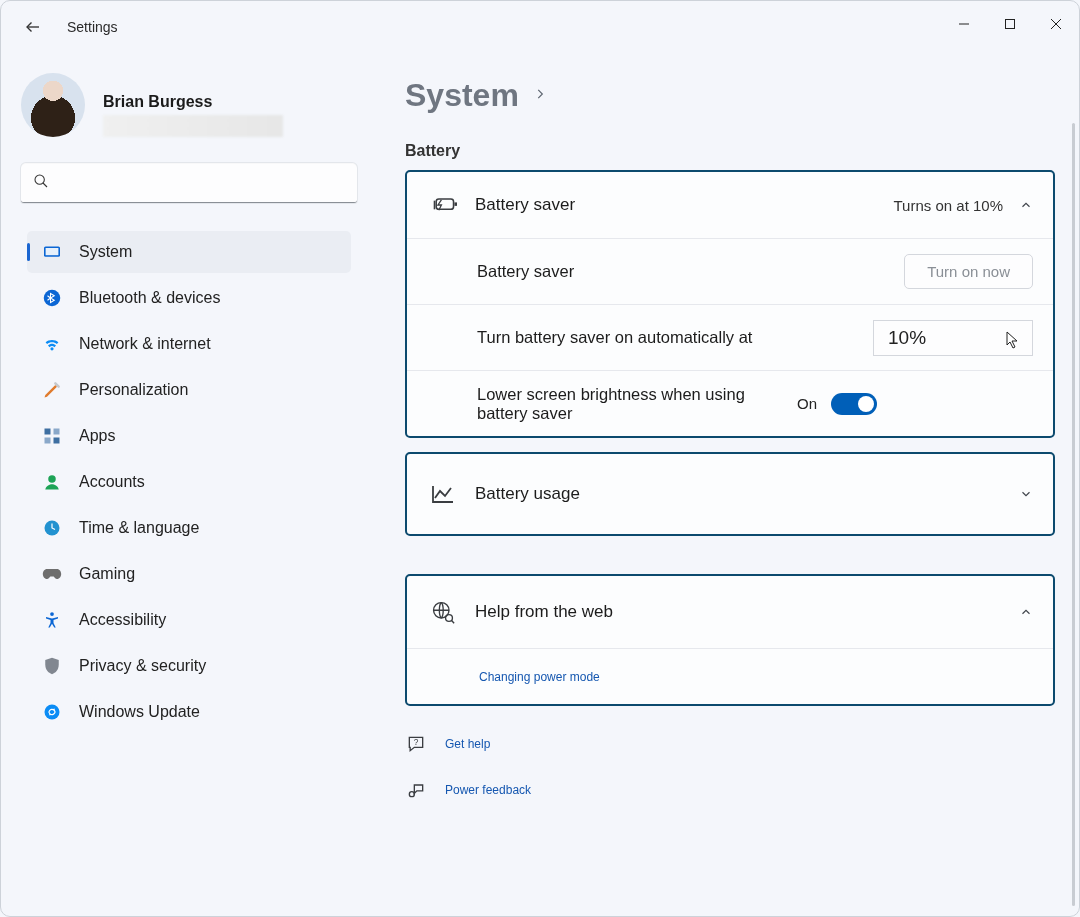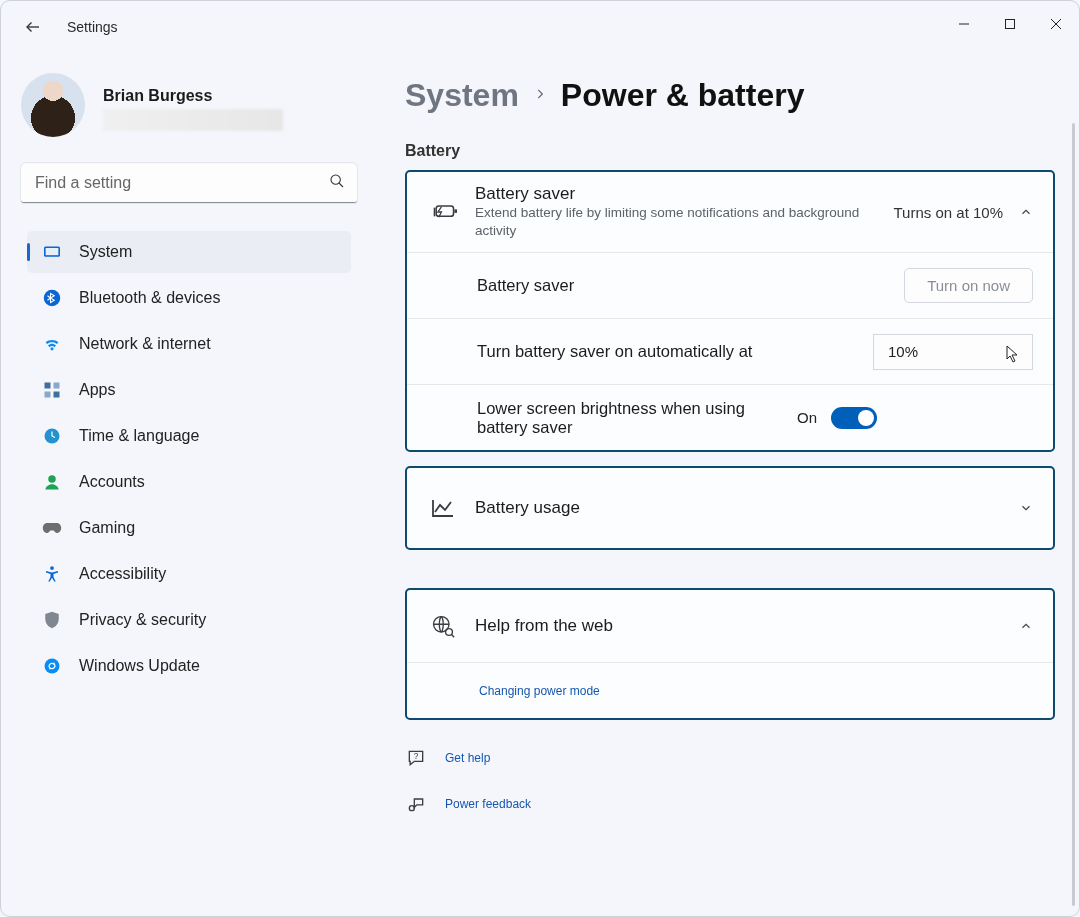--- a/index.html
+++ b/index.html
@@ -61,21 +61,21 @@
   }
 
   
   .sidebar {
     width: 370px;
     padding: 20px 14px 0 20px;
     display: flex;
     flex-direction: column;
   }
   .account {
-    display:flex; align-items:center; gap:18px;
+    display:flex; align-items:flex-end; gap:18px;
     margin-bottom: 26px;
   }
   .avatar {
     width: 64px; height: 64px; border-radius: 50%;
     background: radial-gradient(circle at 50% 28%, #ecd7c9 0 18%, transparent 18%),
                 radial-gradient(circle at 50% 70%, #2e2117 0 40%, transparent 40%),
                 #d8e2ee;
   }
   .account-name { font-weight: 600; font-size: 16px; padding-top: 8px; }
   .account-sub  {
@@ -165,21 +165,21 @@
 
   .btn-outline {
     border:1px solid #d4d7dd; background:#fdfdfe;
     color:#8a8f96; padding: 8px 22px; border-radius:5px;
     font-size:15px;
   }
   .select-like {
     border:1px solid #d4d7dd; background:#fdfdfe;
     min-width:160px; height:36px; border-radius:0;
     display:flex; align-items:center; padding:0 14px;
-    font-size:15px; color:#222; position:relative;
+    font-size:19px; color:#222; position:relative;
   }
   .select-like .sel-text { flex:1; }
   .select-like .cursor-arrow { position:absolute; right:12px; top:10px; }
 
   .toggle {
     width:46px; height:22px; border-radius:12px;
     background:#005fb8; position:relative;
   }
   .toggle::after {
     content:""; position:absolute; right:3px; top:3px;
@@ -253,21 +253,20 @@
     <div class="sidebar">
       <div class="account">
         <div class="avatar"></div>
         <div>
           <div class="account-name">Brian Burgess</div>
           <div class="account-sub"></div>
         </div>
       </div>
 
       <div class="search">
-        <input type="text" placeholder="Find a setting" style="">
         <span class="s-icon">
           <svg width="16" height="16" viewBox="0 0 24 24" fill="none" stroke="currentColor" stroke-width="1.6">
               <circle cx="10" cy="10" r="7"></circle>
               <line x1="21" y1="21" x2="15" y2="15"></line>
             </svg>
         </span>
       </div>
 
       <ul class="nav">
         <li class="nav-item active">
@@ -290,47 +289,56 @@
         </li>
         <li class="nav-item">
           <span class="n-icon i-net">
             <svg width="20" height="16" viewBox="0 0 24 20" fill="currentColor">
                 <path d="M12 18a2 2 0 100-4 2 2 0 000 4zM4 8c4-4 12-4 16 0l-2 2c-3-3-9-3-12 0L4 8zM7 12c3-3 7-3 10 0l-2 2c-2-2-4-2-6 0l-2-2z"></path>
               </svg>
           </span>
           <span>Network &amp; internet</span>
         </li>
         <li class="nav-item">
+          <span class="n-icon i-pers">
+            <svg width="20" height="20" viewBox="0 0 24 24">
+                <path d="M3 21l3-1 12-12-2-2L4 18l-1 3z" fill="currentColor"></path>
+                <path d="M16 4l4 4" stroke="#c6c9cd" stroke-width="3" stroke-linecap="round"></path>
+              </svg>
+          </span>
+          <span>Personalization</span>
+        </li>
+        <li class="nav-item">
           <span class="n-icon i-apps">
             <svg width="18" height="18" viewBox="0 0 24 24">
                 <rect x="2" y="2" width="8" height="8" fill="#3e6fa1"></rect>
                 <rect x="14" y="2" width="8" height="8" fill="#8aa8c9"></rect>
                 <rect x="2" y="14" width="8" height="8" fill="#8aa8c9"></rect>
                 <rect x="14" y="14" width="8" height="8" fill="#3e6fa1"></rect>
               </svg>
           </span>
           <span>Apps</span>
         </li>
         <li class="nav-item">
+          <span class="n-icon i-acct">
+            <svg width="18" height="18" viewBox="0 0 24 24" fill="currentColor">
+                <circle cx="12" cy="8" r="5"></circle>
+                <path d="M3 22c1-5 6-7 9-7s8 2 9 7H3z"></path>
+              </svg>
+          </span>
+          <span>Accounts</span>
+        </li>
+        <li class="nav-item">
           <span class="n-icon i-time">
             <svg width="18" height="18" viewBox="0 0 24 24">
                 <circle cx="12" cy="12" r="10" fill="currentColor"></circle>
                 <path d="M12 6v6l4 2" stroke="#fff" stroke-width="1.6" fill="none"></path>
               </svg>
           </span>
           <span>Time &amp; language</span>
-        </li>
-        <li class="nav-item">
-          <span class="n-icon i-acct">
-            <svg width="18" height="18" viewBox="0 0 24 24" fill="currentColor">
-                <circle cx="12" cy="8" r="5"></circle>
-                <path d="M3 22c1-5 6-7 9-7s8 2 9 7H3z"></path>
-              </svg>
-          </span>
-          <span>Accounts</span>
         </li>
         <li class="nav-item">
           <span class="n-icon i-game">
             <svg width="20" height="14" viewBox="0 0 24 16" fill="currentColor">
                 <path d="M6 2h12c3 0 5 3 5 6s-2 6-5 6c-2 0-3-2-4-3H10c-1 1-2 3-4 3-3 0-5-3-5-6s2-6 5-6z"></path>
               </svg>
           </span>
           <span>Gaming</span>
         </li>
         <li class="nav-item">
@@ -366,38 +374,36 @@
     <div class="main">
       <div class="vscroll"></div>
 
       <div class="breadcrumb">
         <span class="bc-link">System</span>
         <span class="bc-chevron">
           <svg width="14" height="14" viewBox="0 0 24 24" fill="none" stroke="currentColor" stroke-width="2">
               <polyline points="9 5 16 12 9 19"></polyline>
             </svg>
         </span>
-        <span class="bc-current">Power &amp; battery</span>
       </div>
 
       <div class="section-heading">Battery</div>
 
       <div class="card">
         <div class="card-row">
           <div class="ci-icon">
             <svg width="26" height="20" viewBox="0 0 30 22" fill="none" stroke="currentColor" stroke-width="1.8">
                 <rect x="6" y="4" width="20" height="12" rx="3"></rect>
                 <rect x="27" y="8" width="3" height="4" fill="currentColor" stroke="none"></rect>
                 <path d="M4 6c0 4 0 6 0 10"></path>
                 <path d="M12 5l-4 6h4l-3 6" stroke-width="1.5"></path>
               </svg>
           </div>
           <div class="ci-content">
             <div class="ci-title">Battery saver</div>
-            <div class="ci-sub">Extend battery life by limiting some notifications and background activity</div>
           </div>
           <div class="ci-right">
             <span>Turns on at 10%</span>
             <span class="chevron">
               <svg width="14" height="14" viewBox="0 0 24 24" fill="none" stroke="currentColor" stroke-width="2">
                   <polyline points="6 15 12 9 18 15"></polyline>
                 </svg>
             </span>
           </div>
         </div>

